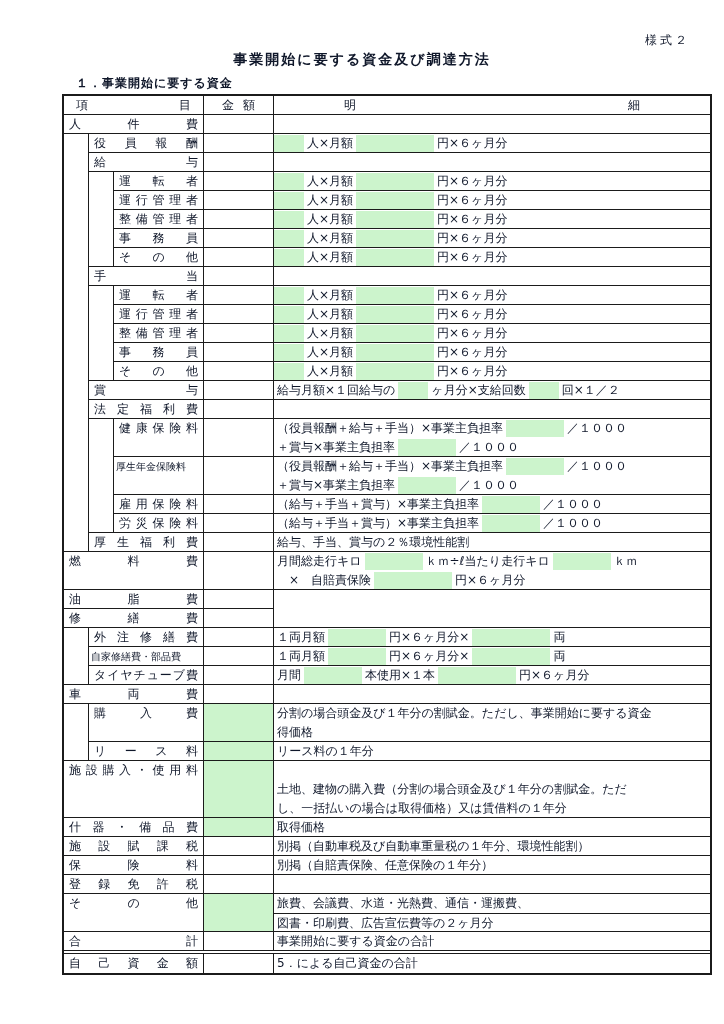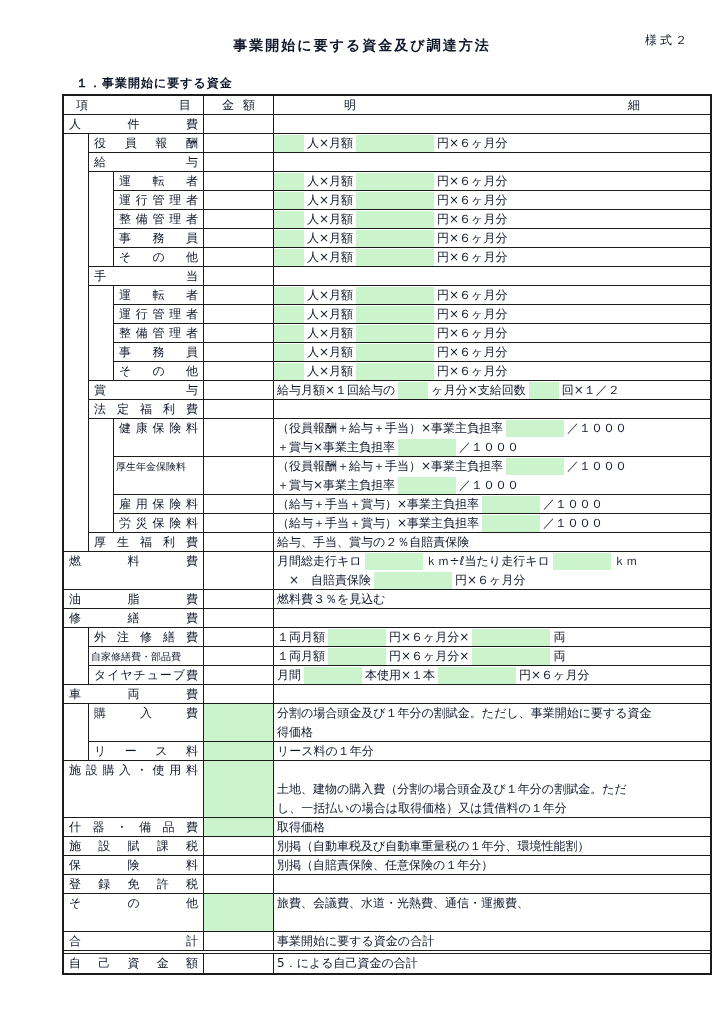--- a/index.html
+++ b/index.html
@@ -2,21 +2,21 @@
 <html style="--hl: #ccf4cc; --bd: #1b1b1b;"><head>
 <meta charset="utf-8">
 <style>
   html,body{margin:0;padding:0;background:#e8e8e8;}
   .page{
     position:relative;width:724px;height:1024px;background:#ffffff;
     font-family:"DejaVu Sans",sans-serif;color:#0f172a;margin:0 auto;
     overflow:hidden;
   }
   .form-label{position:absolute;top:32px;right:34px;font-size:12px;letter-spacing:3px;}
-  .title{position:absolute;top:37px;left:0;width:100%;text-align:center;
+  .title{position:absolute;top:51px;left:0;width:100%;text-align:center;
          font-size:14px;font-weight:bold;letter-spacing:2px;}
   .section{position:absolute;top:75px;left:76px;font-size:12px;letter-spacing:1px;font-weight:bold;}
   .tbl{position:absolute;top:94px;left:62px;width:650px;
        border:2px solid var(--bd,#1b1b1b);box-sizing:border-box;background:#fff;}
   .row{display:flex;align-items:stretch;}
   .row.dblTop{border-top:1px solid var(--bd,#1b1b1b);margin-top:2px;}
   .cell{box-sizing:border-box;}
   .sp{width:25px;flex:none;}
   .sp.br{border-right:1px solid var(--bd,#1b1b1b);}
   .bb{border-bottom:1px solid var(--bd,#1b1b1b);}
@@ -406,21 +406,21 @@
         <div class="cell lbl w1 bb">
           <span>厚</span>
           <span>生</span>
           <span>福</span>
           <span>利</span>
           <span>費</span>
         </div>
         <div class="cell amt bb"></div>
         <div class="cell det bb">
           <div class="line">
-            <span class="txt">給与、手当、賞与の２％自賠責保険</span>
+            <span class="txt">給与、手当、賞与の２％環境性能割</span>
           </div>
         </div>
       </div>
       <div class="row" style="height: 38px;">
         <div class="cell lbl w0 bb">
           <span>燃</span>
           <span>料</span>
           <span>費</span>
         </div>
         <div class="cell amt bb"></div>
@@ -439,25 +439,20 @@
           </div>
         </div>
       </div>
       <div class="row" style="height: 19px;">
         <div class="cell lbl w0 bb">
           <span>油</span>
           <span>脂</span>
           <span>費</span>
         </div>
         <div class="cell amt bb"></div>
-        <div class="cell det bb">
-          <div class="line">
-            <span class="txt">燃料費３％を見込む</span>
-          </div>
-        </div>
       </div>
       <div class="row" style="height: 19px;">
         <div class="cell lbl w0 bb">
           <span>修</span>
           <span>繕</span>
           <span>費</span>
         </div>
         <div class="cell amt bb"></div>
         <div class="cell det bb"></div>
       </div>
@@ -640,20 +635,23 @@
         <div class="cell lbl w0 bb">
           <span>そ</span>
           <span>の</span>
           <span>他</span>
         </div>
         <div class="cell amt hl bb"></div>
         <div class="cell det split bb">
           <div class="line">
             <span class="txt">旅費、会議費、水道・光熱費、通信・運搬費、</span>
           </div>
+          <div class="line">
+            <span class="txt">図書・印刷費、広告宣伝費等の２ヶ月分</span>
+          </div>
         </div>
       </div>
       <div class="row" style="height: 19px;">
         <div class="cell lbl w0 bb">
           <span>合</span>
           <span>計</span>
         </div>
         <div class="cell amt bb"></div>
         <div class="cell det bb">
           <div class="line">

